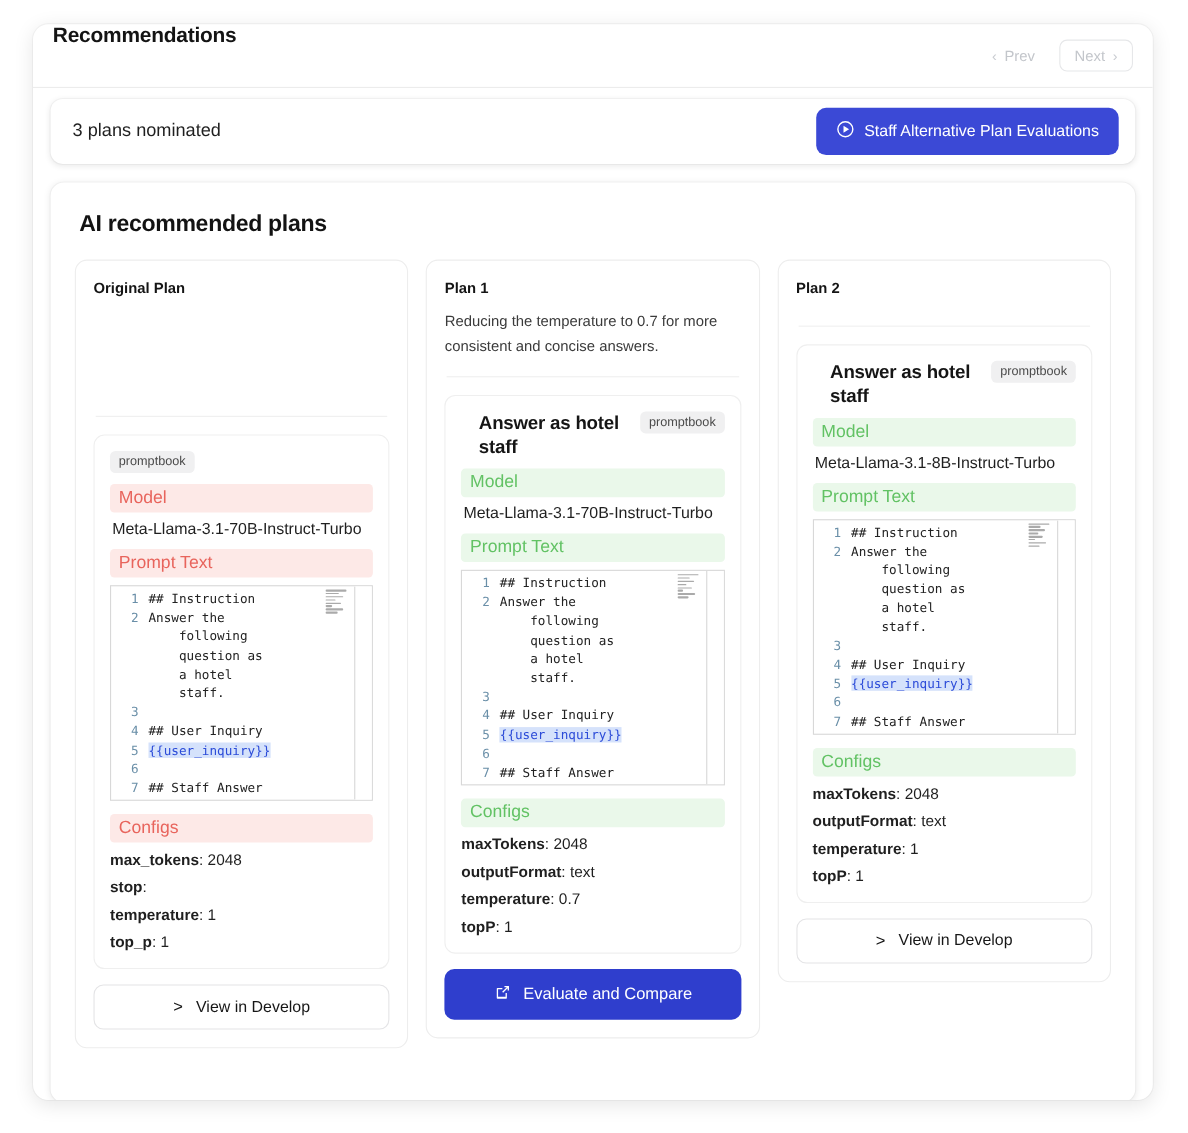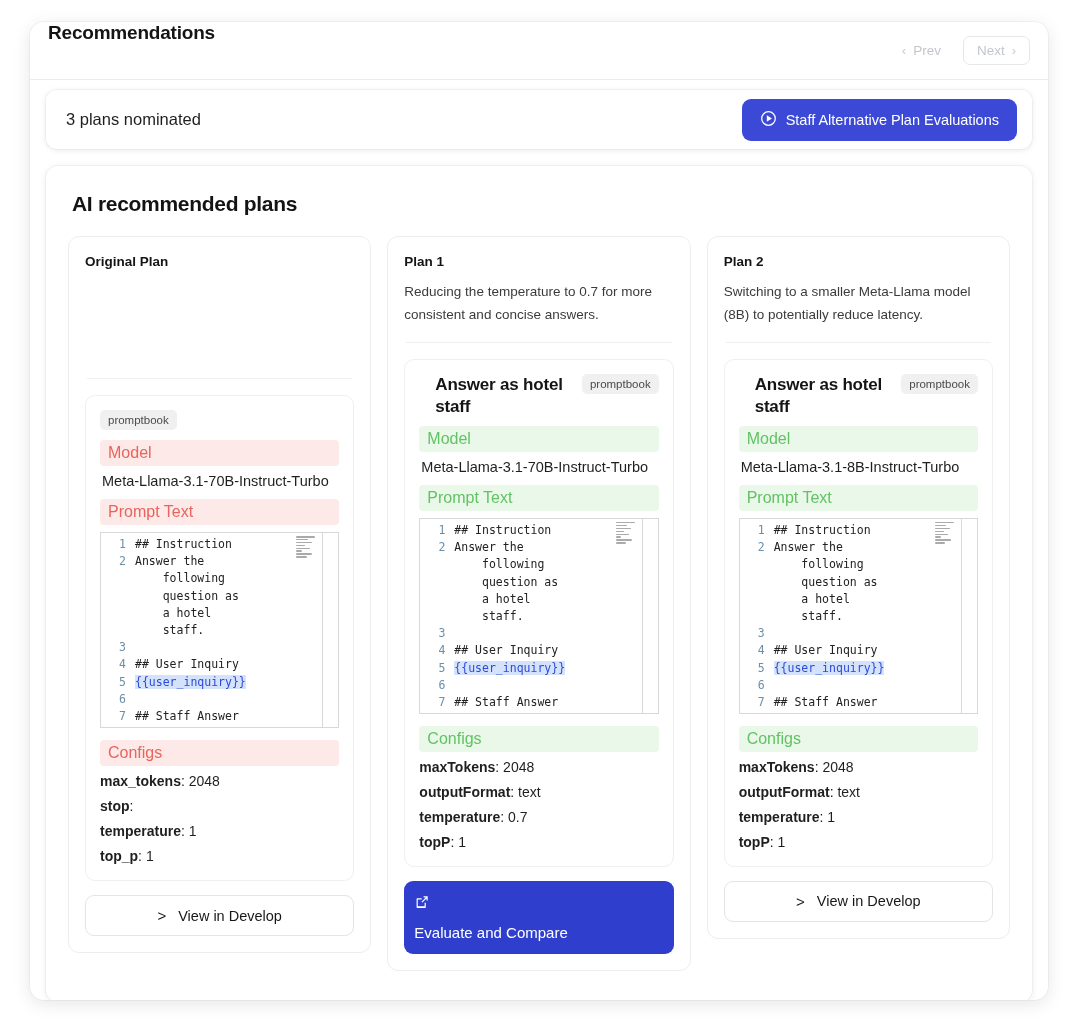--- a/index.html
+++ b/index.html
@@ -312,33 +312,32 @@
     color: #171717;
     font-size: 14.5px;
     padding: 11px 10px;
     cursor: pointer;
     box-sizing: border-box;
     font-family: "Liberation Sans", sans-serif;
   }
   .eval-btn {
     width: 100%;
     display: flex;
-    align-items: flex-start;
+    align-items: center;
     justify-content: center;
     gap: 11px;
     border: none;
     border-radius: 9px;
     background: #2f3ecd;
     color: #ffffff;
     font-size: 15px;
     padding: 13px 10px;
     cursor: pointer;
     box-sizing: border-box;
     font-family: "Liberation Sans", sans-serif;
-    flex-direction: column;
   }
   .disabled-btn {
     width: 100%;
     display: flex;
     align-items: center;
     justify-content: center;
     border: 1px solid #ededef;
     border-radius: 9px;
     background: #f4f4f5;
     color: #b9bbbf;
@@ -516,21 +515,20 @@
                     <path d="M2.6 4.2h5.1V5.4H3.8v6.8h6.8V8.7h1.2v4.6a0.6 0.6 0 0 1-.6 .6H3.2a0.6 0.6 0 0 1-.6-.6V4.8a0.6 0.6 0 0 1 .6-.6z" fill="#ffffff"></path>
                     <path d="M9.6 2.3h4.1v4.1h-1.2V4.4L8.4 8.6 7.5 7.7l4.2-4.2H9.6z" fill="#ffffff"></path>
                   </svg></span>
                 <span>Evaluate and Compare</span>
               </button>
             </div>
         </div>
 
         <div class="plan-card">
           <div class="plan-name">Plan 2</div>
-          <div class="plan-desc">Switching to a smaller Meta-Llama model (8B) to potentially reduce latency.</div>
           <div class="divider"></div>
 
           <div class="detail-box">
             <div class="pb-chip-row">
               <div class="prompt-title">Answer as hotel staff</div>
               <span class="pb-chip">promptbook</span>
             </div>
 
             <span class="field-label lbl-green">Model</span>
             <div class="model-name">Meta-Llama-3.1-8B-Instruct-Turbo</div>

